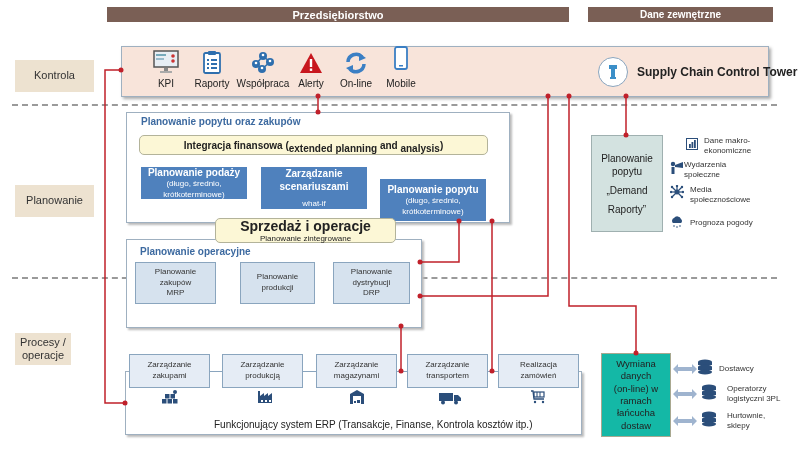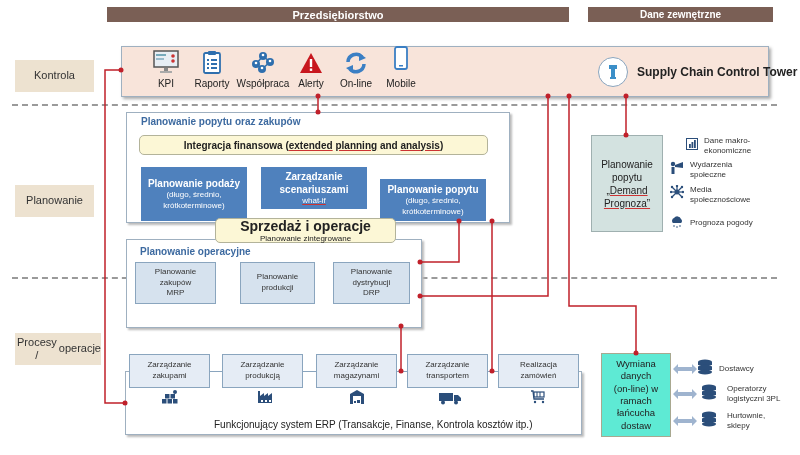--- a/index.html
+++ b/index.html
@@ -13,39 +13,39 @@
   .ico-item{position:absolute;display:flex;flex-direction:column;align-items:center;font-size:10px;color:#222;}
   .ico-item .ic{height:26px;display:flex;align-items:flex-end;justify-content:center;margin-bottom:4px;}
   .ptitle{color:#3d6aa0;font-weight:bold;font-size:10px;}
   .yel{background:#fcf7d6;border:1px solid #b3b39a;border-radius:5px;display:flex;flex-direction:column;align-items:center;justify-content:center;text-align:center;}
   .blue{background:#4f81bd;color:#fff;text-align:center;display:flex;flex-direction:column;align-items:center;justify-content:center;font-size:8px;line-height:1.3;}
   .blue b{font-size:10px;}
   .lblue{background:#d6e2ee;border:1px solid #8aa5be;font-size:8px;color:#333;text-align:center;display:flex;align-items:center;justify-content:center;line-height:1.35;}
   .proc{background:#e5ecf5;border:1px solid #8aa5be;font-size:8px;color:#333;text-align:center;display:flex;align-items:center;justify-content:center;line-height:1.35;}
   .ext{font-size:8px;color:#333;line-height:1.3;}
   svg.lines{position:absolute;left:0;top:0;pointer-events:none;}
-  .u{text-decoration:underline;text-decoration-color:#c33;}
+  .u{text-decoration-color:#c33;margin-top:6px;}
 </style>
 </head>
 <body>
 
 <div class="abs hdr" style="left:107px;top:7px;width:462px;">
     <span>Przedsiębiorstwo</span>
   </div>
 <div class="abs hdr" style="left:588px;top:7px;width:185px;font-weight:bold;font-size:10px;">
     <span>Dane zewnętrzne</span>
   </div>
 
 <div class="abs tier" style="left:15px;top:60px;width:79px;height:32px;">
     <span>Kontrola</span>
   </div>
 <div class="abs tier" style="left:15px;top:185px;width:79px;height:32px;">
     <span>Planowanie</span>
   </div>
-<div class="abs tier" style="left:15px;top:333px;width:86px;height:32px;">
+<div class="abs tier" style="left:15px;top:333px;width:56px;height:32px;flex-direction:column;">
   <span>Procesy /</span>
   <span>operacje</span>
 </div>
 
 <div class="abs dash" style="left:12px;top:104px;width:765px;"></div>
 <div class="abs dash" style="left:12px;top:277px;width:765px;"></div>
 
 <div class="abs ctl" style="left:121px;top:46px;width:646px;height:49px;"></div>
 
 <div class="ico-item" style="left:150px;top:48px;width:32px;">
@@ -141,21 +141,21 @@
     </svg>
 </div>
 <div class="abs" style="left:637px;top:65px;font-size:12px;font-weight:bold;color:#222;">Supply Chain Control Tower</div>
 
 <div class="abs panel" style="left:126px;top:112px;width:382px;height:109px;"></div>
 <div class="abs ptitle" style="left:141px;top:116px;">Planowanie popytu oraz zakupów</div>
 <div class="abs yel" style="left:139px;top:135px;width:347px;height:18px;font-size:10px;font-weight:bold;flex-direction:row;">
   <span>Integracja finansowa (</span><span class="u">extended</span>&nbsp;<span class="u">planning</span><span style="white-space:pre"> and </span><span class="u">analysis</span><span>)</span>
 </div>
 
-<div class="abs blue" style="left:141px;top:167px;width:106px;height:54px;">
+<div class="abs blue" style="left:141px;top:167px;width:106px;height:32px;">
   <b>Planowanie podaży</b>
   <span>(długo, średnio,</span>
   <span>krótkoterminowe)</span>
 </div>
 <div class="abs blue" style="left:261px;top:167px;width:106px;height:42px;">
   <b>Zarządzanie</b>
   <b>scenariuszami</b>
   <span class="u">what-if</span>
 </div>
 <div class="abs blue" style="left:380px;top:167px;width:106px;height:42px;margin-top:12px;">
@@ -183,33 +183,33 @@
 
 <div class="abs yel" style="left:215px;top:218px;width:179px;height:23px;">
   <span style="font-size:14px;font-weight:bold;">Sprzedaż i operacje</span>
   <span style="font-size:8px;">Planowanie zintegrowane</span>
 </div>
 
 <div class="abs" style="left:591px;top:135px;width:70px;height:95px;background:#d3e2e0;border:1px solid #9fb0b0;display:flex;flex-direction:column;align-items:center;justify-content:center;font-size:10px;color:#222;line-height:1.3;text-align:center;">
   <span>Planowanie</span>
   <span>popytu</span>
   <span class="u">„Demand</span>
-  <span class="u">Prognoza”</span>
+  <span class="u">Raporty”</span>
 </div>
 
 <div class="abs" style="left:670px;top:136px;display:flex;gap:6px;padding-left:16px;">
   <span><svg width="12" height="12" viewBox="0 0 12 12">
         <rect x="0.5" y="0.5" width="11" height="11" fill="none" stroke="#2b4e7a"></rect>
         <rect x="3" y="6" width="1.8" height="4" fill="#2b4e7a"></rect>
         <rect x="5.5" y="4" width="1.8" height="6" fill="#2b4e7a"></rect>
         <rect x="8" y="2" width="1.8" height="8" fill="#2b4e7a"></rect>
       </svg></span>
   <span class="ext"><span>Dane makro-</span><br><span>ekonomiczne</span></span>
 </div>
-<div class="abs" style="left:670px;top:160px;display:flex;gap:6px;">
+<div class="abs" style="left:670px;top:160px;display:flex;">
   <span><svg width="14" height="13" viewBox="0 0 14 13">
         <circle cx="3" cy="3" r="2.2" fill="#2b4e7a"></circle>
         <polygon points="5,4 13,1 13,7 5,6" fill="#2b4e7a"></polygon>
         <rect x="1.5" y="6" width="3" height="7" fill="#2b4e7a"></rect>
       </svg></span>
   <span class="ext"><span>Wydarzenia</span><br><span>społeczne</span></span>
 </div>
 <div class="abs" style="left:670px;top:185px;display:flex;gap:6px;">
   <span><svg width="14" height="14" viewBox="0 0 14 14">
         <g stroke="#2b4e7a" stroke-width="1.2">
@@ -308,21 +308,21 @@
       <path d="M0 1 h2 l1 8 h10" stroke="#2b4e7a" stroke-width="1.3" fill="none"></path>
       <rect x="3" y="2" width="10" height="5" fill="none" stroke="#2b4e7a" stroke-width="1.2"></rect>
       <g stroke="#2b4e7a">
         <line x1="6" y1="2" x2="6" y2="7"></line>
         <line x1="9" y1="2" x2="9" y2="7"></line>
       </g>
       <circle cx="4" cy="12" r="1.2" fill="#2b4e7a"></circle>
       <circle cx="12" cy="12" r="1.2" fill="#2b4e7a"></circle>
     </svg></span>
 
-<div class="abs" style="left:601px;top:353px;width:68px;height:82px;background:#5eead4;border:1px solid #a8a890;display:flex;flex-direction:column;align-items:center;justify-content:center;font-size:9.5px;line-height:1.3;text-align:center;color:#222;">
+<div class="abs" style="left:601px;top:353px;width:68px;height:82px;background:#14b8a6;border:1px solid #a8a890;display:flex;flex-direction:column;align-items:center;justify-content:center;font-size:9.5px;line-height:1.3;text-align:center;color:#222;">
   <span>Wymiana</span>
   <span>danych</span>
   <span>(on-line) w</span>
   <span>ramach</span>
   <span>łańcucha</span>
   <span>dostaw</span>
 </div>
 
 <div class="abs" style="left:673px;top:359px;display:flex;align-items:center;gap:0;">
   <span><svg width="24" height="10" viewBox="0 0 24 10">

